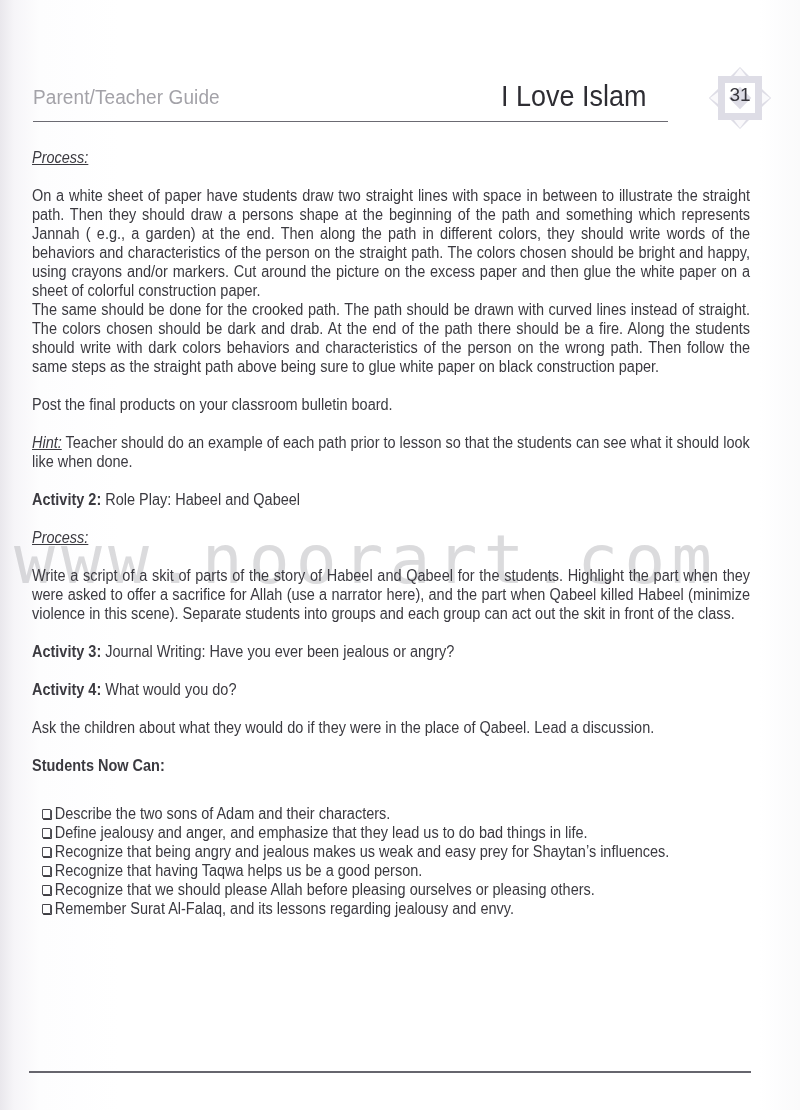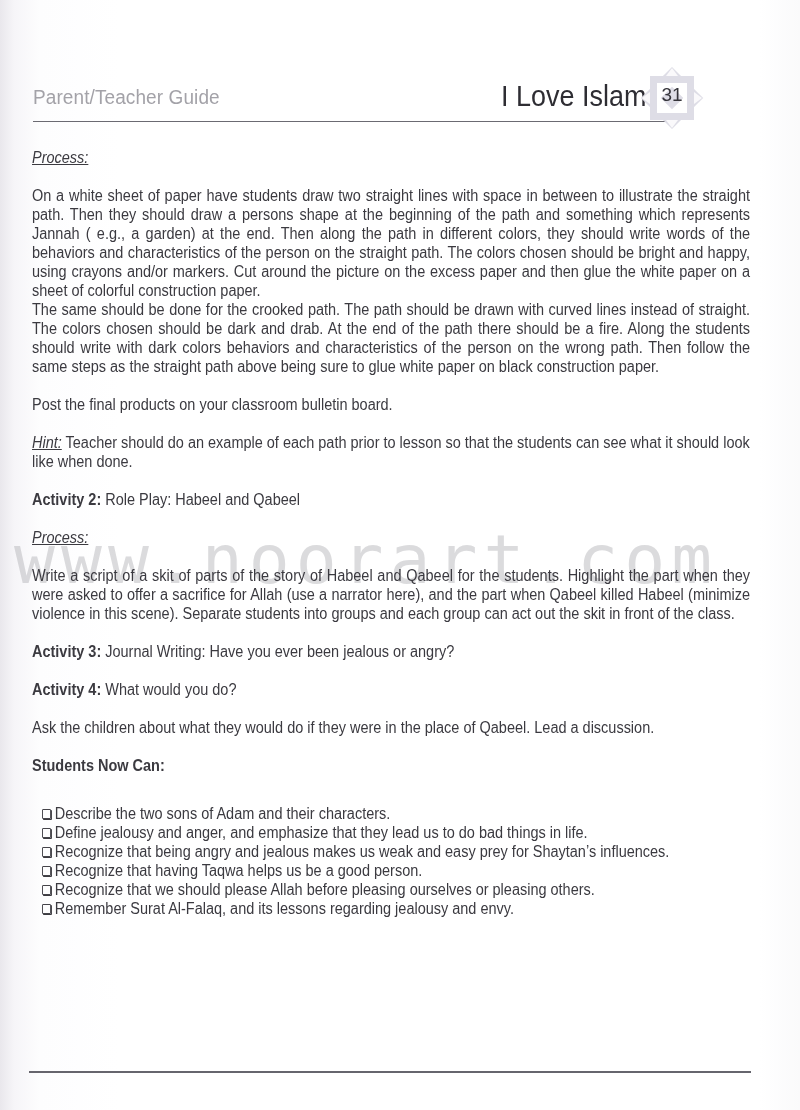--- a/index.html
+++ b/index.html
@@ -16,21 +16,21 @@
   }
   .header-right {
     position: absolute; left: 501px; top: 80px;
     font-size: 29px; color: #2e2d33;
     transform: scaleX(0.93); transform-origin: left;
   }
   .header-rule {
     position: absolute; left: 33px; top: 121px; width: 635px; height: 1px;
     background: #6b6a72;
   }
-  .badge { position: absolute; left: 636px; top: 62px; width: 72px; height: 72px; }
+  .badge { position: absolute; left: 704px; top: 62px; width: 72px; height: 72px; }
   .badge svg { position: absolute; left: 0; top: 0; }
   .page-num {
     position: absolute; left: 0; top: 22px; width: 72px; text-align: center;
     font-size: 19px; color: #35343a;
   }
   .content {
     position: absolute; left: 32px; top: 148px; width: 718px;
     font-size: 16px; line-height: 19px;
   }
   .content p { margin: 0; transform: scaleX(0.905); transform-origin: left; width: 110.5%; text-align: justify; }

